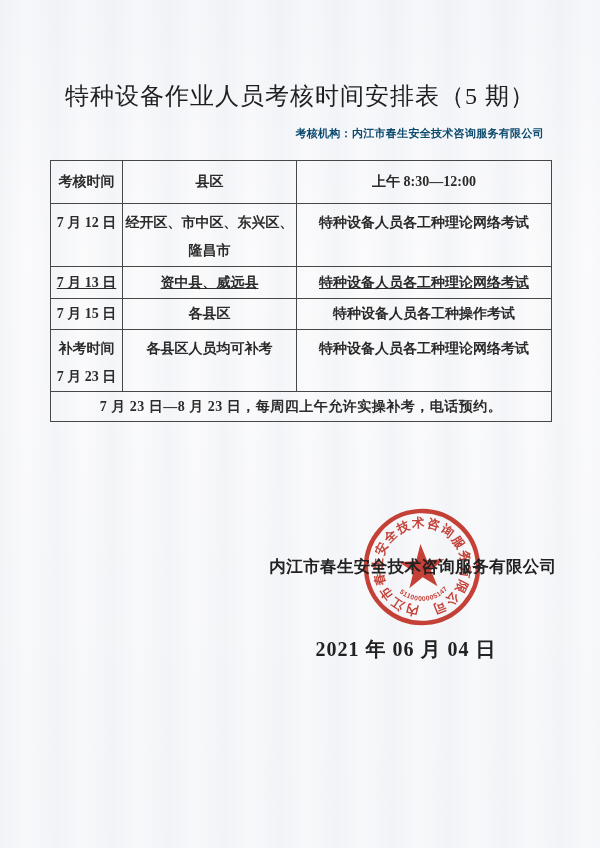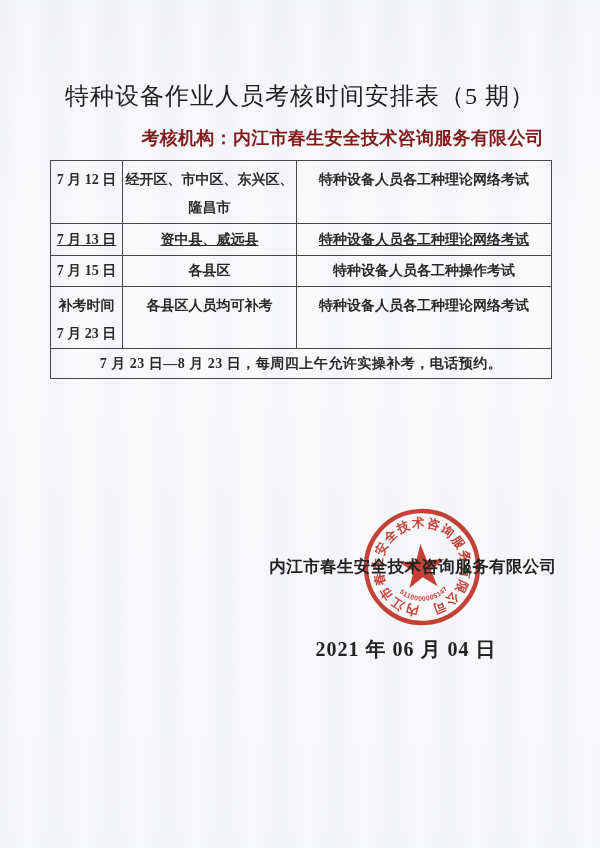--- a/index.html
+++ b/index.html
@@ -18,23 +18,23 @@
     position: absolute;
     top: 80px; left: 0; width: 600px;
     text-align: center;
     font-size: 24px; font-weight: normal;
     letter-spacing: 1px;
     color: #1f1f1f;
   }
   .agency-line {
     position: absolute;
     top: 126px; right: 56px;
-    font-size: 18px; font-weight: bold;
+    font-size: 11px; font-weight: bold;
     letter-spacing: 0.3px;
-    color: #7f1d1d;
+    color: #0c4a6e;
   }
   table.schedule {
     position: absolute;
     top: 160px; left: 50px;
     width: 501px;
     border-collapse: collapse;
     table-layout: fixed;
   }
   table.schedule th, table.schedule td {
     border: 1.6px solid #474747;
@@ -97,20 +97,25 @@
 
 <div class="agency-line">考核机构：内江市春生安全技术咨询服务有限公司</div>
 
 <table class="schedule">
   <colgroup>
     <col class="c-time">
       <col class="c-district">
       <col class="c-session">
   </colgroup>
   <tbody>
+    <tr class="r-head">
+      <th>考核时间</th>
+      <th>县区</th>
+      <th>上午 8:30—12:00</th>
+    </tr>
     <tr class="r-0">
       <td>7 月 12 日</td>
       <td>经开区、市中区、东兴区、
 隆昌市</td>
       <td>特种设备人员各工种理论网络考试</td>
     </tr>
     <tr class="r-1">
       <td>7 月 13 日</td>
       <td>资中县、威远县</td>
       <td>特种设备人员各工种理论网络考试</td>

